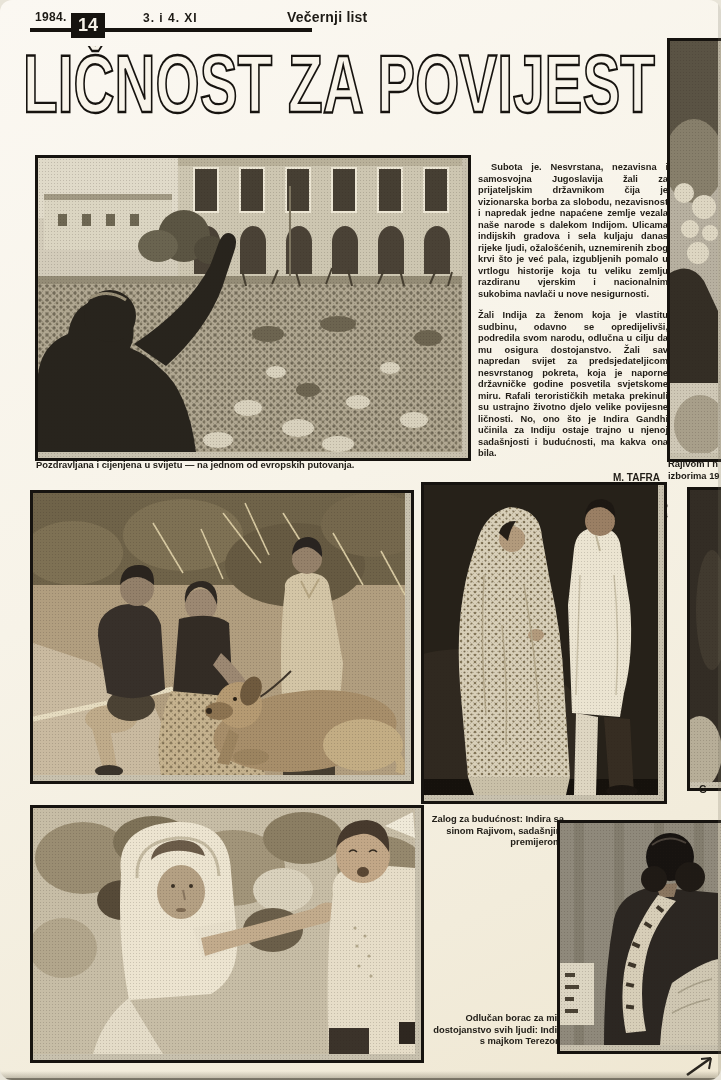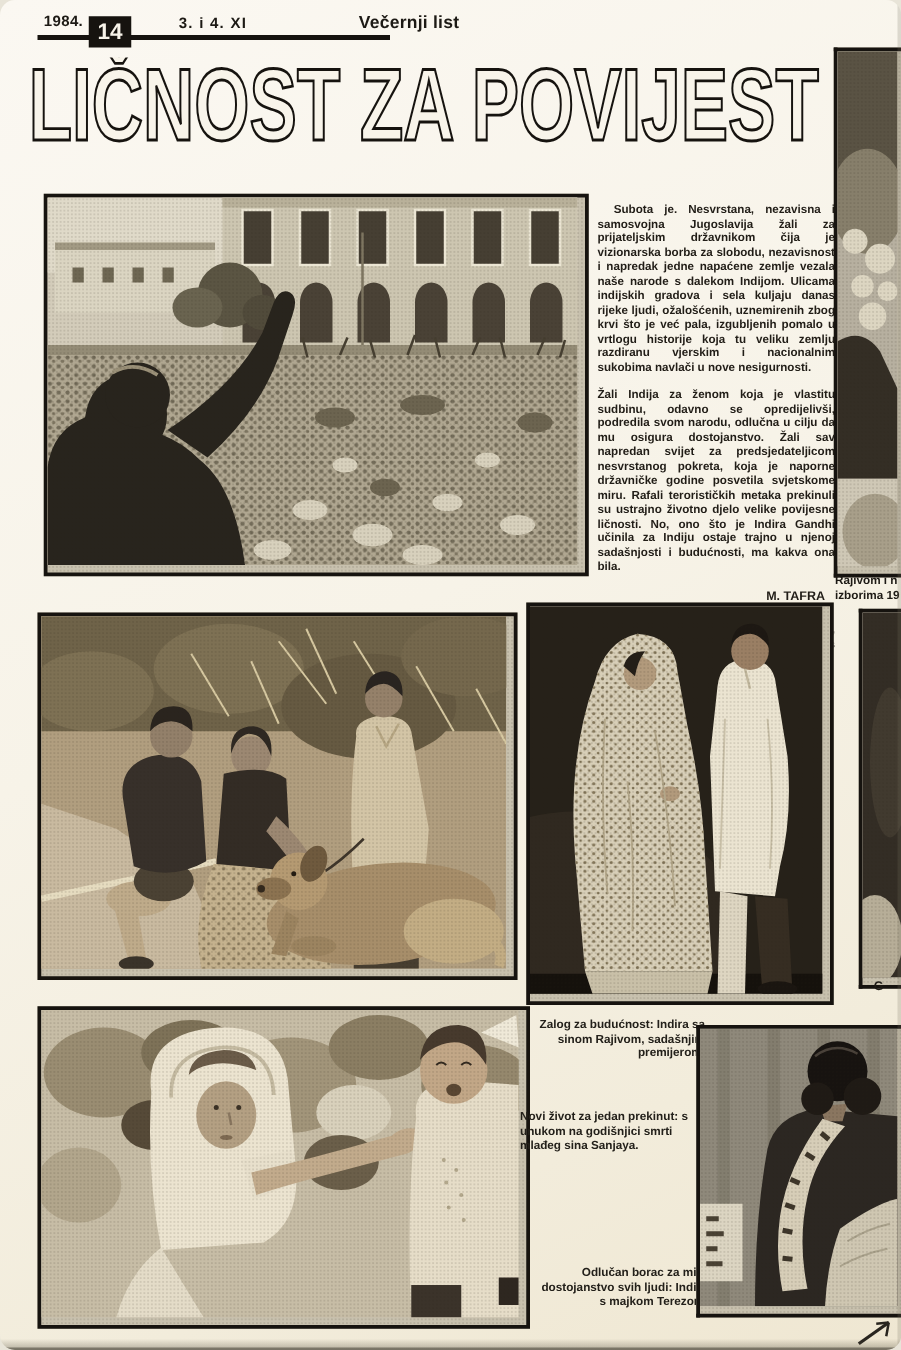--- a/index.html
+++ b/index.html
@@ -129,20 +129,21 @@
         <line x1="392" y1="126" x2="398" y2="112"></line>
           <line x1="410" y1="128" x2="414" y2="114"></line>
       </g>
       <path d="M0,294 L0,216 Q4,186 30,176 Q34,148 58,142 Q88,136 94,160 Q98,178 92,190 Q108,196 122,210 Q150,232 158,294 Z" fill="#28241d"></path>
       <circle cx="72" cy="158" r="26" fill="#28241d"></circle>
       <path d="M96,186 Q150,150 172,108 L181,84 Q186,72 194,76 Q201,80 196,94 L184,130 Q168,172 128,208 Z" fill="#28241d"></path>
       <path d="M52,140 Q70,130 88,142" stroke="#9a9078" stroke-width="3" fill="none"></path>
     </svg>
     <div class="ht"></div>
   </div>
+  <div class="caption abs" style="left:36px;top:459px;width:430px;">Pozdravljana i cijenjena u svijetu — na jednom od evropskih putovanja.</div>
 
   <div class="photo noright" style="left:667px;top:38px;width:54px;height:418px;">
     <svg width="48" height="412" viewBox="0 0 48 412" preserveAspectRatio="none">
       <rect width="48" height="412" fill="#b7b0a0"></rect>
       <rect width="48" height="96" fill="#5a5344"></rect>
       <ellipse cx="24" cy="120" rx="30" ry="42" fill="#877f6b"></ellipse>
       <g fill="#ddd6c2">
         <circle cx="14" cy="152" r="10"></circle>
           <circle cx="34" cy="166" r="12"></circle>
           <circle cx="20" cy="188" r="9"></circle>
@@ -325,21 +326,20 @@
       <path d="M336,44 Q340,40 344,44" stroke="#332a20" stroke-width="1.6" fill="none"></path>
       <ellipse cx="330" cy="64" rx="6" ry="5" fill="#5a4733"></ellipse>
       <path d="M352,18 L380,4 L382,30 Z" fill="#efe9d8"></path>
       <rect x="296" y="220" width="40" height="26" fill="#3b332a"></rect>
       <rect x="366" y="214" width="16" height="22" fill="#2e2720"></rect>
     </svg>
     <div class="ht"></div>
   </div>
 
   <div class="caption abs cap-right" style="left:424px;top:813px;width:140px;">Zalog za budućnost: Indira sa sinom Rajivom, sadašnjim premijerom.</div>
-  <div class="caption abs" style="left:416px;top:887px;width:138px;">Novi život za jedan prekinut: s unukom na godišnjici smrti mlađeg sina Sanjaya.</div>
   <div class="caption abs cap-right" style="left:430px;top:1012px;width:136px;">Odlučan borac za mir i dostojanstvo svih ljudi: Indira s majkom Terezom.</div>
 
   <div class="photo noright" style="left:557px;top:820px;width:164px;height:228px;">
     <svg width="158" height="222" viewBox="0 0 158 222" preserveAspectRatio="none">
       <rect width="158" height="222" fill="#8f897b"></rect>
       <g fill="#7c7667" opacity=".6">
         <rect x="14" width="10" height="222"></rect>
           <rect x="54" width="10" height="222"></rect>
         <rect x="94" width="10" height="222"></rect>
           <rect x="134" width="10" height="222"></rect>

